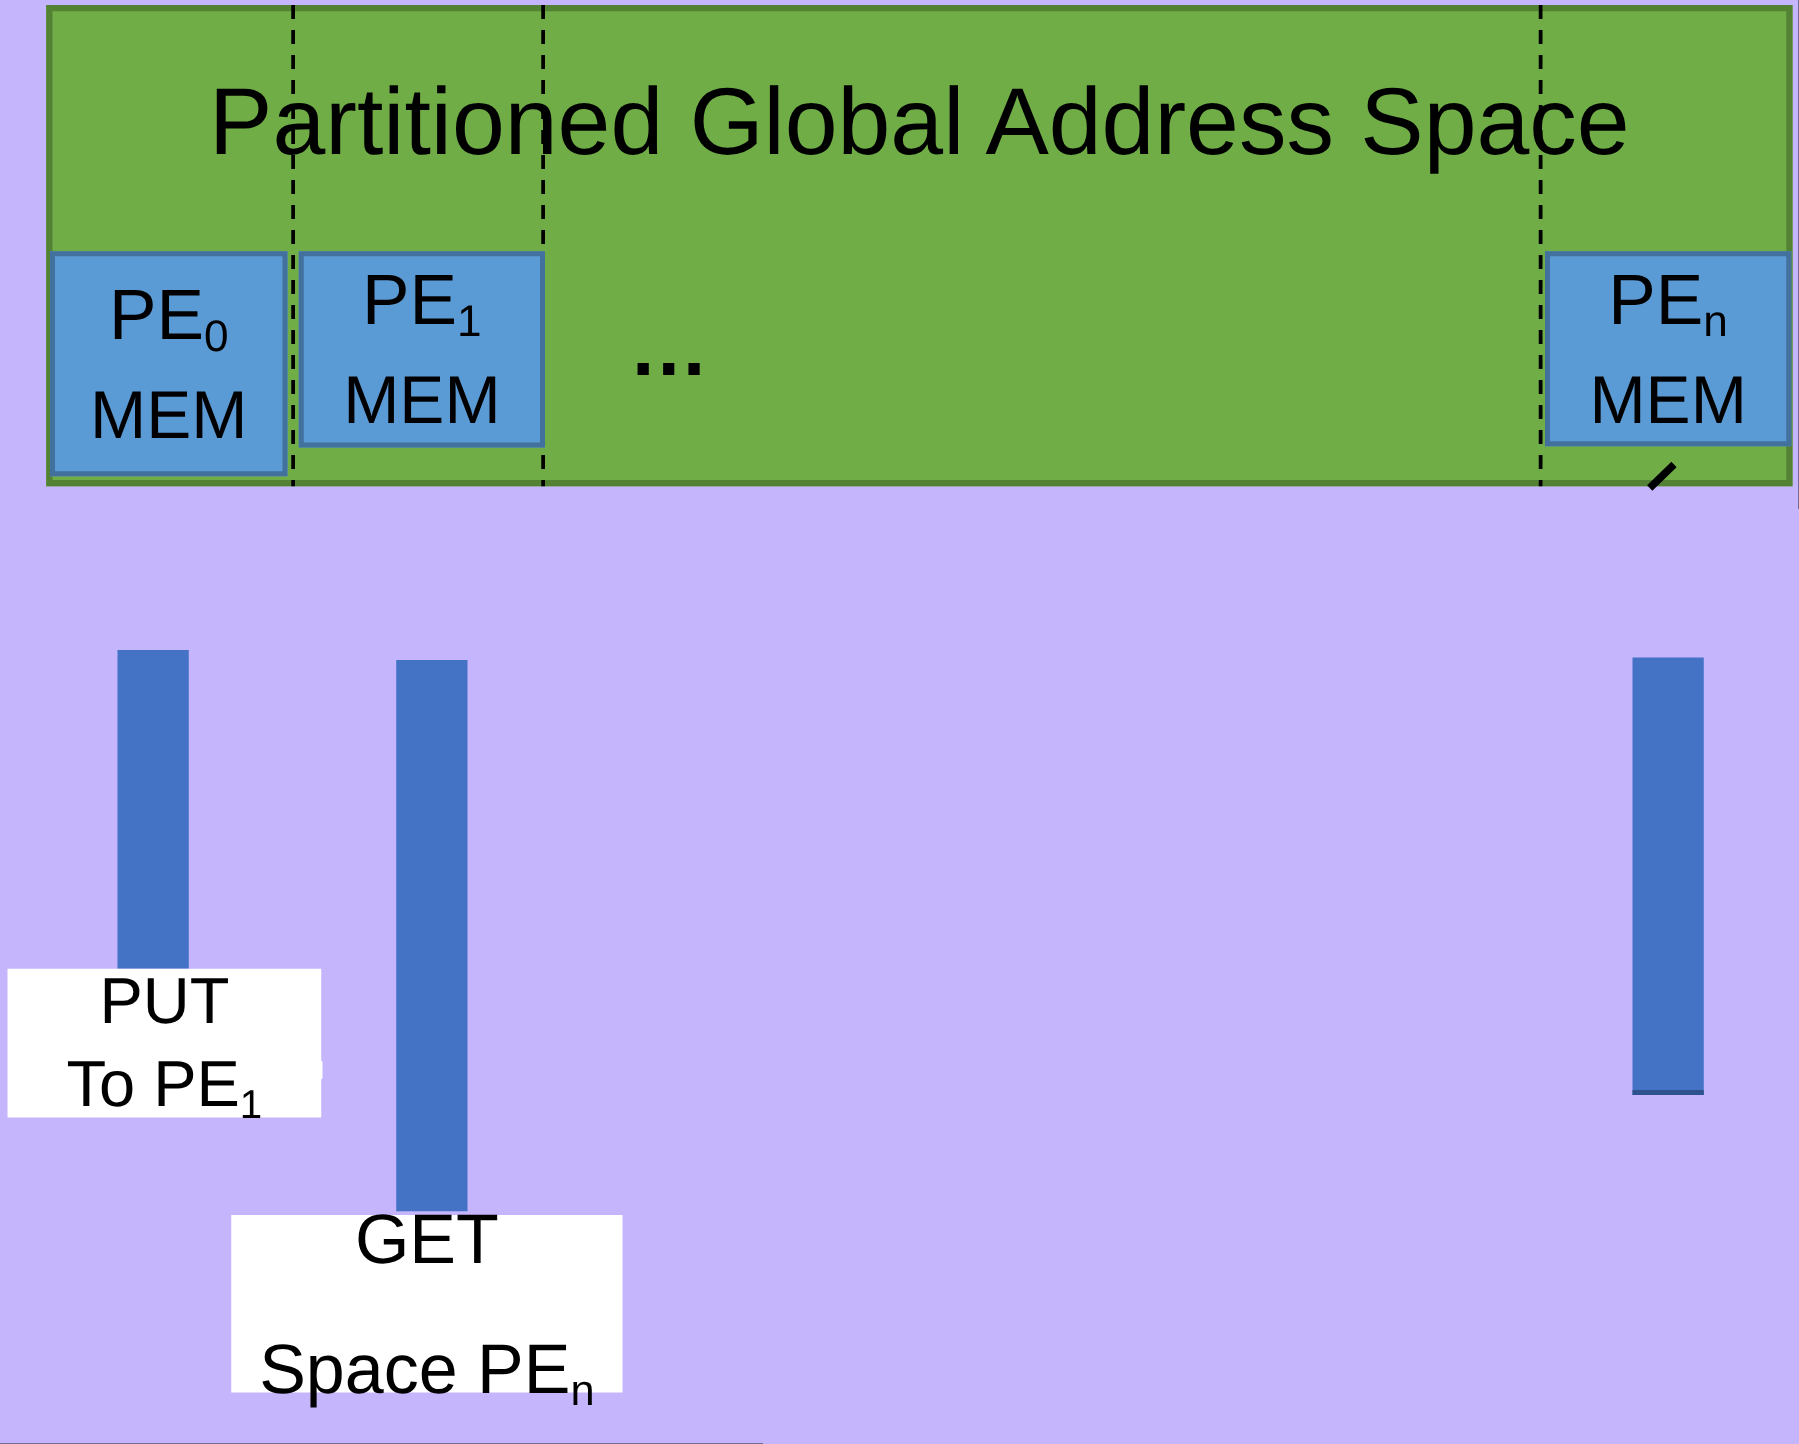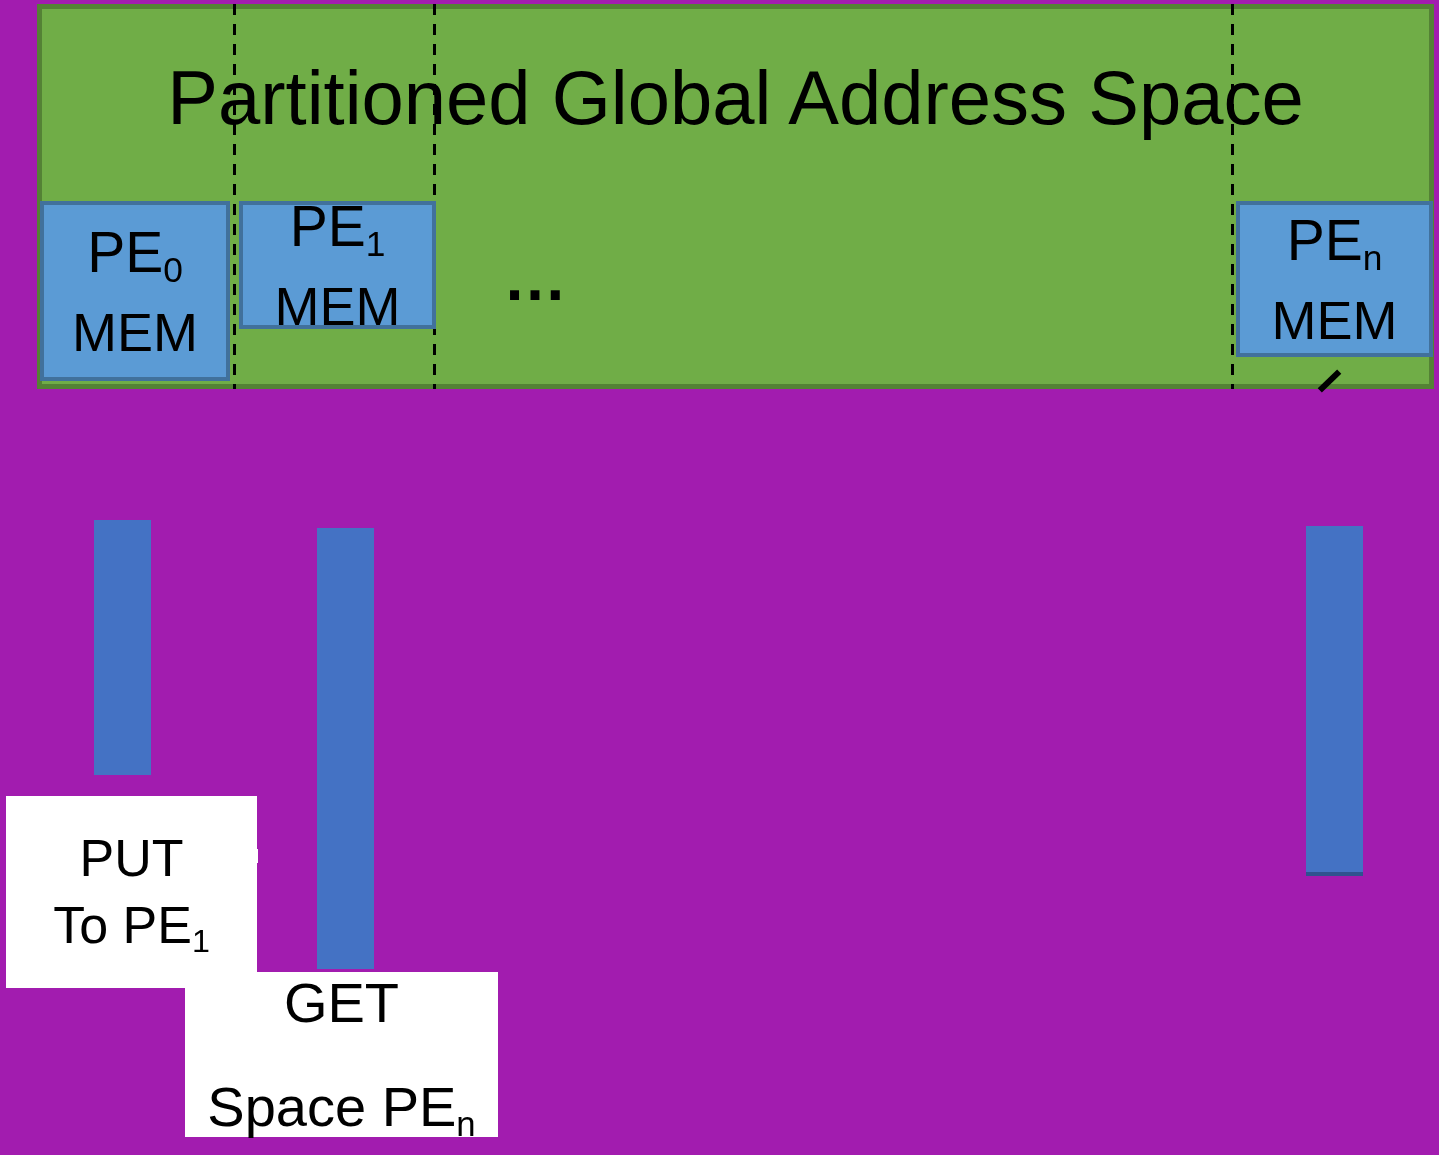--- a/index.html
+++ b/index.html
@@ -1,18 +1,18 @@
 <!DOCTYPE html>
 <html><head>
 <meta charset="utf-8">
 <style>
   html,body{margin:0;padding:0;background:#000;}
   #scene{
     position:relative;width:1439px;height:1155px;overflow:hidden;
-    background:#a21caf;font-family:"Liberation Sans",sans-serif;color:#000;
+    background:#c4b5fd;font-family:"Liberation Sans",sans-serif;color:#000;
   }
   #scene .abs{position:absolute;}
 
   
   .banner{
     left:37px;top:4px;width:1397px;height:385px;
     background:#70AD47;border:5px solid #548235;box-sizing:border-box;
   }
   .title{
     left:37px;top:58px;width:1397px;text-align:center;
@@ -25,21 +25,21 @@
     background:repeating-linear-gradient(to bottom,#000 0 11px,transparent 11px 20px);
   }
   .vdash.d1{left:233px;} .vdash.d2{left:433px;} .vdash.d3{left:1231px;}
 
   
   .pe-box{
     background:#5B9BD5;border:4px solid #41719C;box-sizing:border-box;
     display:flex;flex-direction:column;align-items:center;justify-content:center;
   }
   .pe-box.pe0{left:40px;top:201px;width:190px;height:180px;}
-  .pe-box.pe1{left:239px;top:201px;width:197px;height:128px;}
+  .pe-box.pe1{left:239px;top:201px;width:197px;height:157px;}
   .pe-box.pen{left:1236px;top:201px;width:197px;height:156px;}
   .pe-line{font-size:57px;line-height:1;}
   .pe-line sub{font-size:0.62em;vertical-align:-0.28em;line-height:0;}
   .mem-line{font-size:54px;line-height:1;margin-top:24px;}
 
   .ellipsis{
     left:503px;top:246px;font-size:64px;font-weight:bold;
     letter-spacing:10px;line-height:1;
   }
 
@@ -50,22 +50,22 @@
   .bar.b3{left:1306px;top:526px;width:57px;height:350px;
           border-bottom:4px solid #2F528F;box-sizing:border-box;}
 
   
   .op-box{
     background:#fff;text-align:center;
     display:flex;flex-direction:column;justify-content:center;
   }
   .op-box .l1,.op-box .l2{line-height:1.28;}
   .op-box sub{font-size:0.62em;vertical-align:-0.28em;line-height:0;}
-  .op-box.put{left:6px;top:775px;width:251px;height:192px;font-size:52px;margin-top:21px;}
-  .op-box.get{left:185px;top:972px;width:313px;height:165px;font-size:56px;gap:32px;}
+  .op-box.put{left:6px;top:775px;width:251px;height:119px;font-size:52px;}
+  .op-box.get{left:185px;top:972px;width:313px;height:142px;font-size:56px;gap:32px;}
 
   .notch{left:251px;top:849px;width:7px;height:14px;background:#fff;}
   .tick{
     left:1316px;top:378px;width:27px;height:6px;background:#000;
     transform:rotate(-44deg);
   }
 </style>
 </head>
 <body>
 

